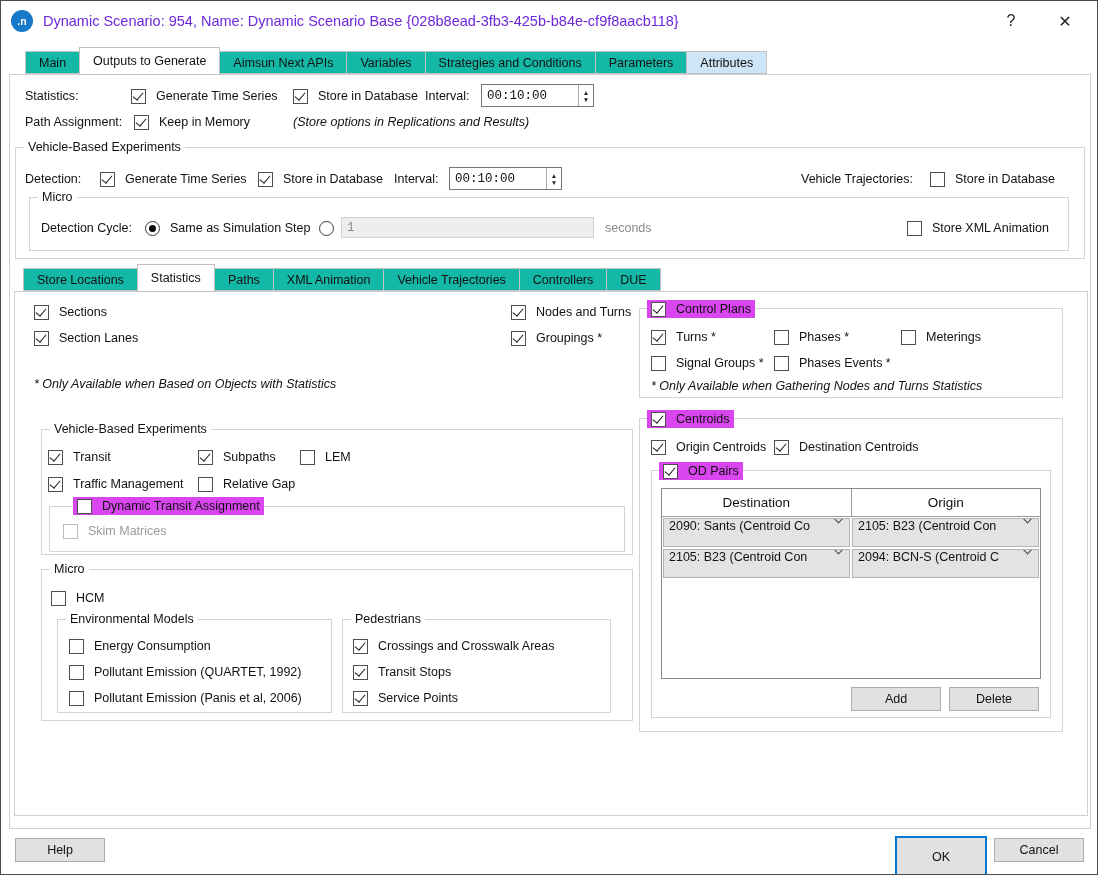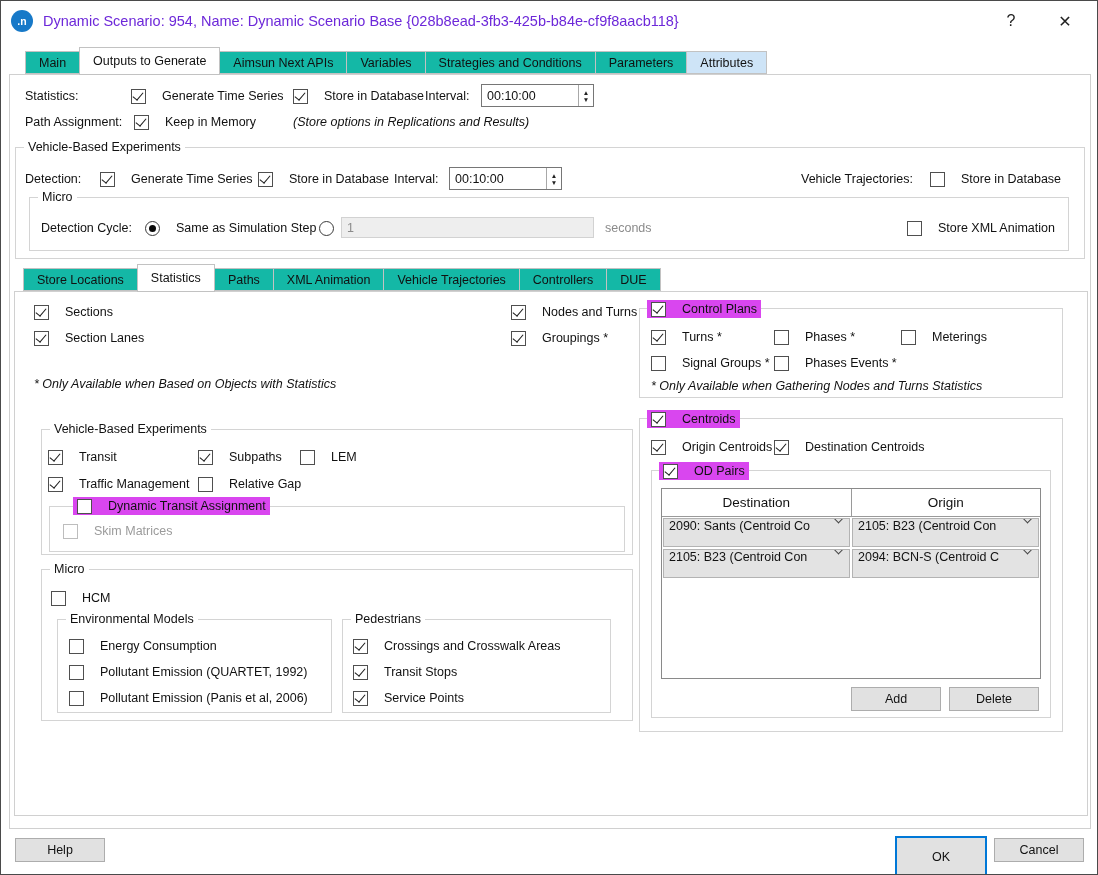--- a/index.html
+++ b/index.html
@@ -17,33 +17,33 @@
   .tab.first {border-left:1px solid #c2c2c2}
   .tab.active {height:28px;line-height:27px;background:#fff;border-left:1px solid #c2c2c2;margin-bottom:-1px;margin-left:-1px;position:relative;z-index:6}
   .tab.hl {background:#cee4f7}
 
   .pane {position:absolute;border:1px solid #d0d0d0}
 
   .txt {position:absolute;font-size:12.5px;color:#111;white-space:nowrap}
   .italic {font-style:italic}
   .gray {color:#8b8b8b}
 
-  .citem {position:absolute;display:flex;align-items:center;gap:16px;font-size:12.5px;color:#111;white-space:nowrap;height:18px}
+  .citem {position:absolute;display:flex;align-items:center;gap:10px;font-size:12.5px;color:#111;white-space:nowrap;height:18px}
   .citem.disabled {color:#9b9b9b}
   .cb {width:15px;height:15px;border:1px solid #4f4f4f;background:#fff;flex:0 0 auto;position:relative}
   .cb.checked::after {content:"";position:absolute;left:3px;top:0;width:5px;height:9px;border-right:1.7px solid #1a1a1a;border-bottom:1.7px solid #1a1a1a;transform:rotate(40deg)}
   .cb.dis {border-color:#bdbdbd}
   .radio {width:15px;height:15px;border:1px solid #3a3a3a;border-radius:50%;background:#fff;position:relative;flex:0 0 auto}
   .radio.checked::after {content:"";position:absolute;left:3px;top:3px;width:7px;height:7px;border-radius:50%;background:#0a0a0a}
 
   .group {position:absolute;border:1px solid #d4d4d4}
   .glabel {position:absolute;top:-8px;left:8px;background:#fff;padding:0 4px;font-size:12.5px;color:#111;white-space:nowrap}
   .glegend {background:#d946ef;padding:0 4px;z-index:2}
 
-  .tinput {position:absolute;border:1px solid #767676;background:#fff;font-family:Liberation Sans, sans-serif;font-size:12.5px;color:#111;padding:0 20px 0 5px}
+  .tinput {position:absolute;border:1px solid #767676;background:#fff;font-family:Liberation Mono, monospace;font-size:12.5px;color:#111;padding:0 20px 0 5px}
   .tinput:disabled {background:#eee;border-color:#d2d2d2;color:#8b8b8b}
   .spin {position:absolute;width:15px;display:flex;flex-direction:column;align-items:center;justify-content:center;gap:2px;border-left:1px solid #a8a8a8;background:#fff;z-index:2}
   .spin span {font-size:6.5px;line-height:5px;color:#222}
 
   .btn {position:absolute;background:#e1e1e1;border:1px solid #adadad;font-family:inherit;font-size:12.5px;color:#111;cursor:default}
   .btn.primary {border:2px solid #0078d7}
 
   .odtable {position:absolute;background:#fff;border:1px solid #8a8a8a;display:flex;flex-direction:column}
   .odhead {display:flex;height:28px;border-bottom:1px solid #9a9a9a;flex:0 0 auto}
   .hcell {flex:1;display:flex;align-items:center;justify-content:center;font-size:13.5px;color:#111}

